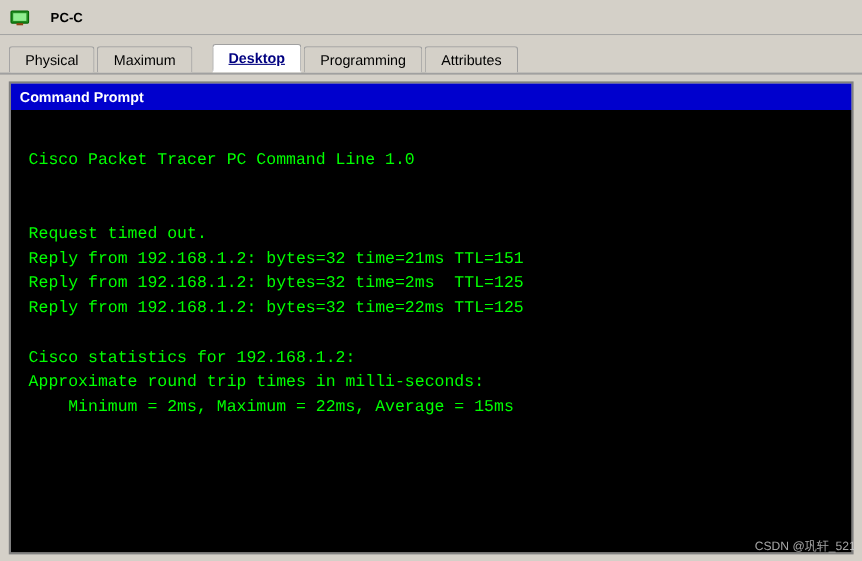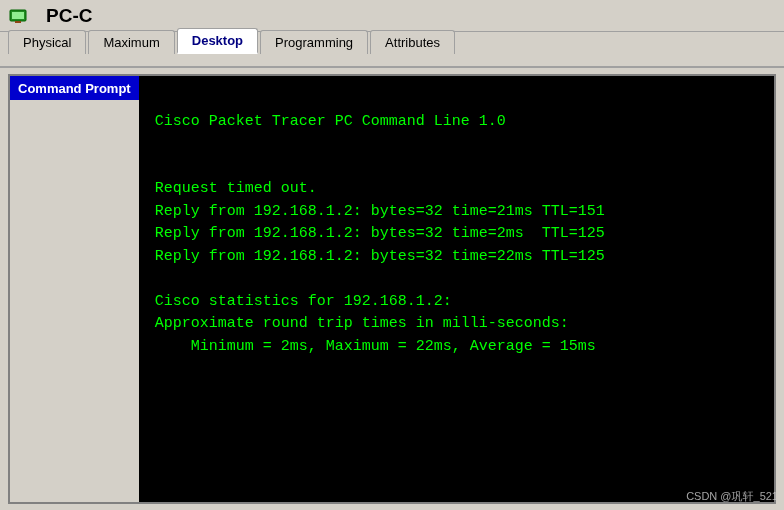--- a/index.html
+++ b/index.html
@@ -22,32 +22,32 @@
     }
     .title-bar-icon {
       width: 20px;
       height: 20px;
       margin-right: 6px;
       display: flex;
       align-items: center;
       justify-content: center;
     }
     .title-bar-text {
-      font-size: 19px;
+      font-size: 12px;
       font-weight: bold;
       color: #000;
       padding-left: 12px;
     }
 
     
     .tab-bar {
       display: flex;
       align-items: flex-end;
       background: #d4d0c8;
-      padding: 4px 8px 12px 8px;
+      padding: 4px 8px 0 8px;
       height: 36px;
       border-bottom: 2px solid #a0a0a0;
       text-align: right;
     }
     .tab {
       padding: 4px 14px;
       font-size: 13px;
       cursor: pointer;
       border: 1px solid #a0a0a0;
       border-bottom: none;
@@ -55,35 +55,37 @@
       margin-right: 2px;
       border-radius: 3px 3px 0 0;
       color: #000;
     }
     .tab.active {
       background: #ffffff;
       border-color: #a0a0a0;
       border-bottom: 2px solid #fff;
       font-weight: bold;
       color: #000080;
+      text-decoration: underline;
+      margin-left: 16px;
     }
 
     
     .main-content {
       background: #d4d0c8;
       padding: 6px 8px;
       height: calc(510px - 32px - 36px);
     }
 
     
     .cmd-window {
       border: 2px solid #808080;
       height: 100%;
       display: flex;
-      flex-direction: row;
+      flex-direction: column;
     }
     .cmd-titlebar {
       background: #0000cd;
       color: #ffffff;
       font-size: 13px;
       font-weight: bold;
       padding: 3px 8px;
       height: 24px;
       display: flex;
       align-items: center;

